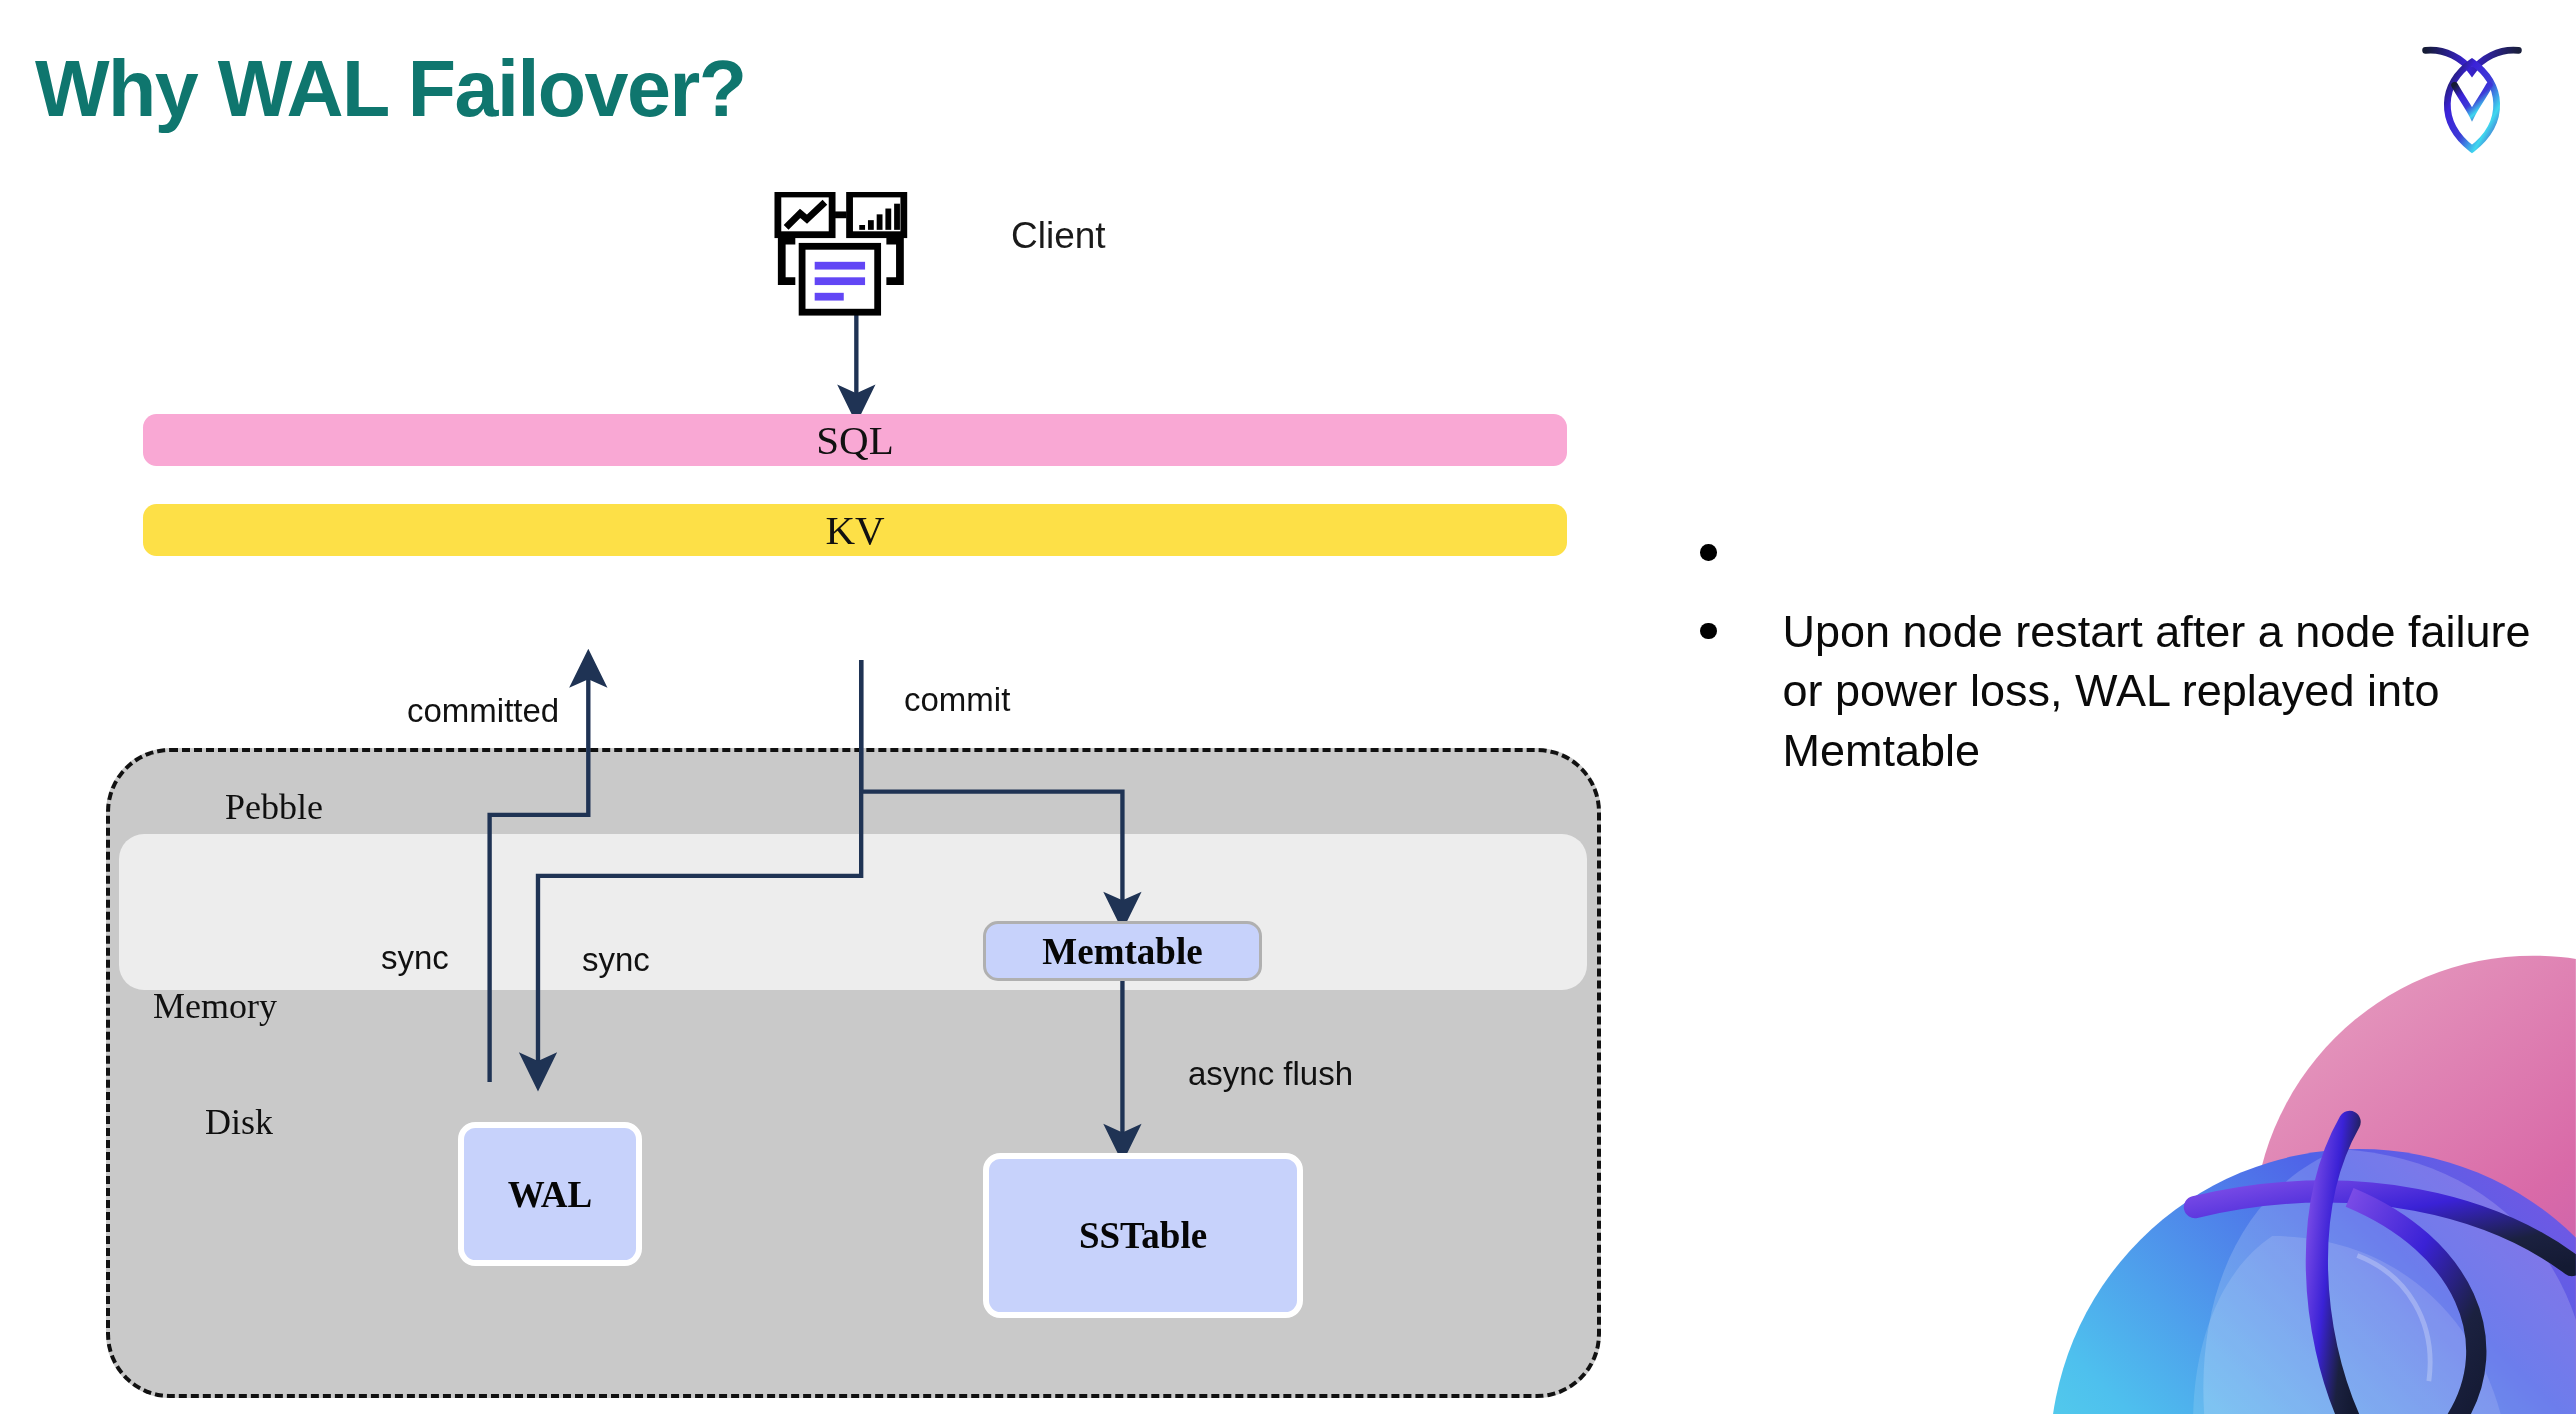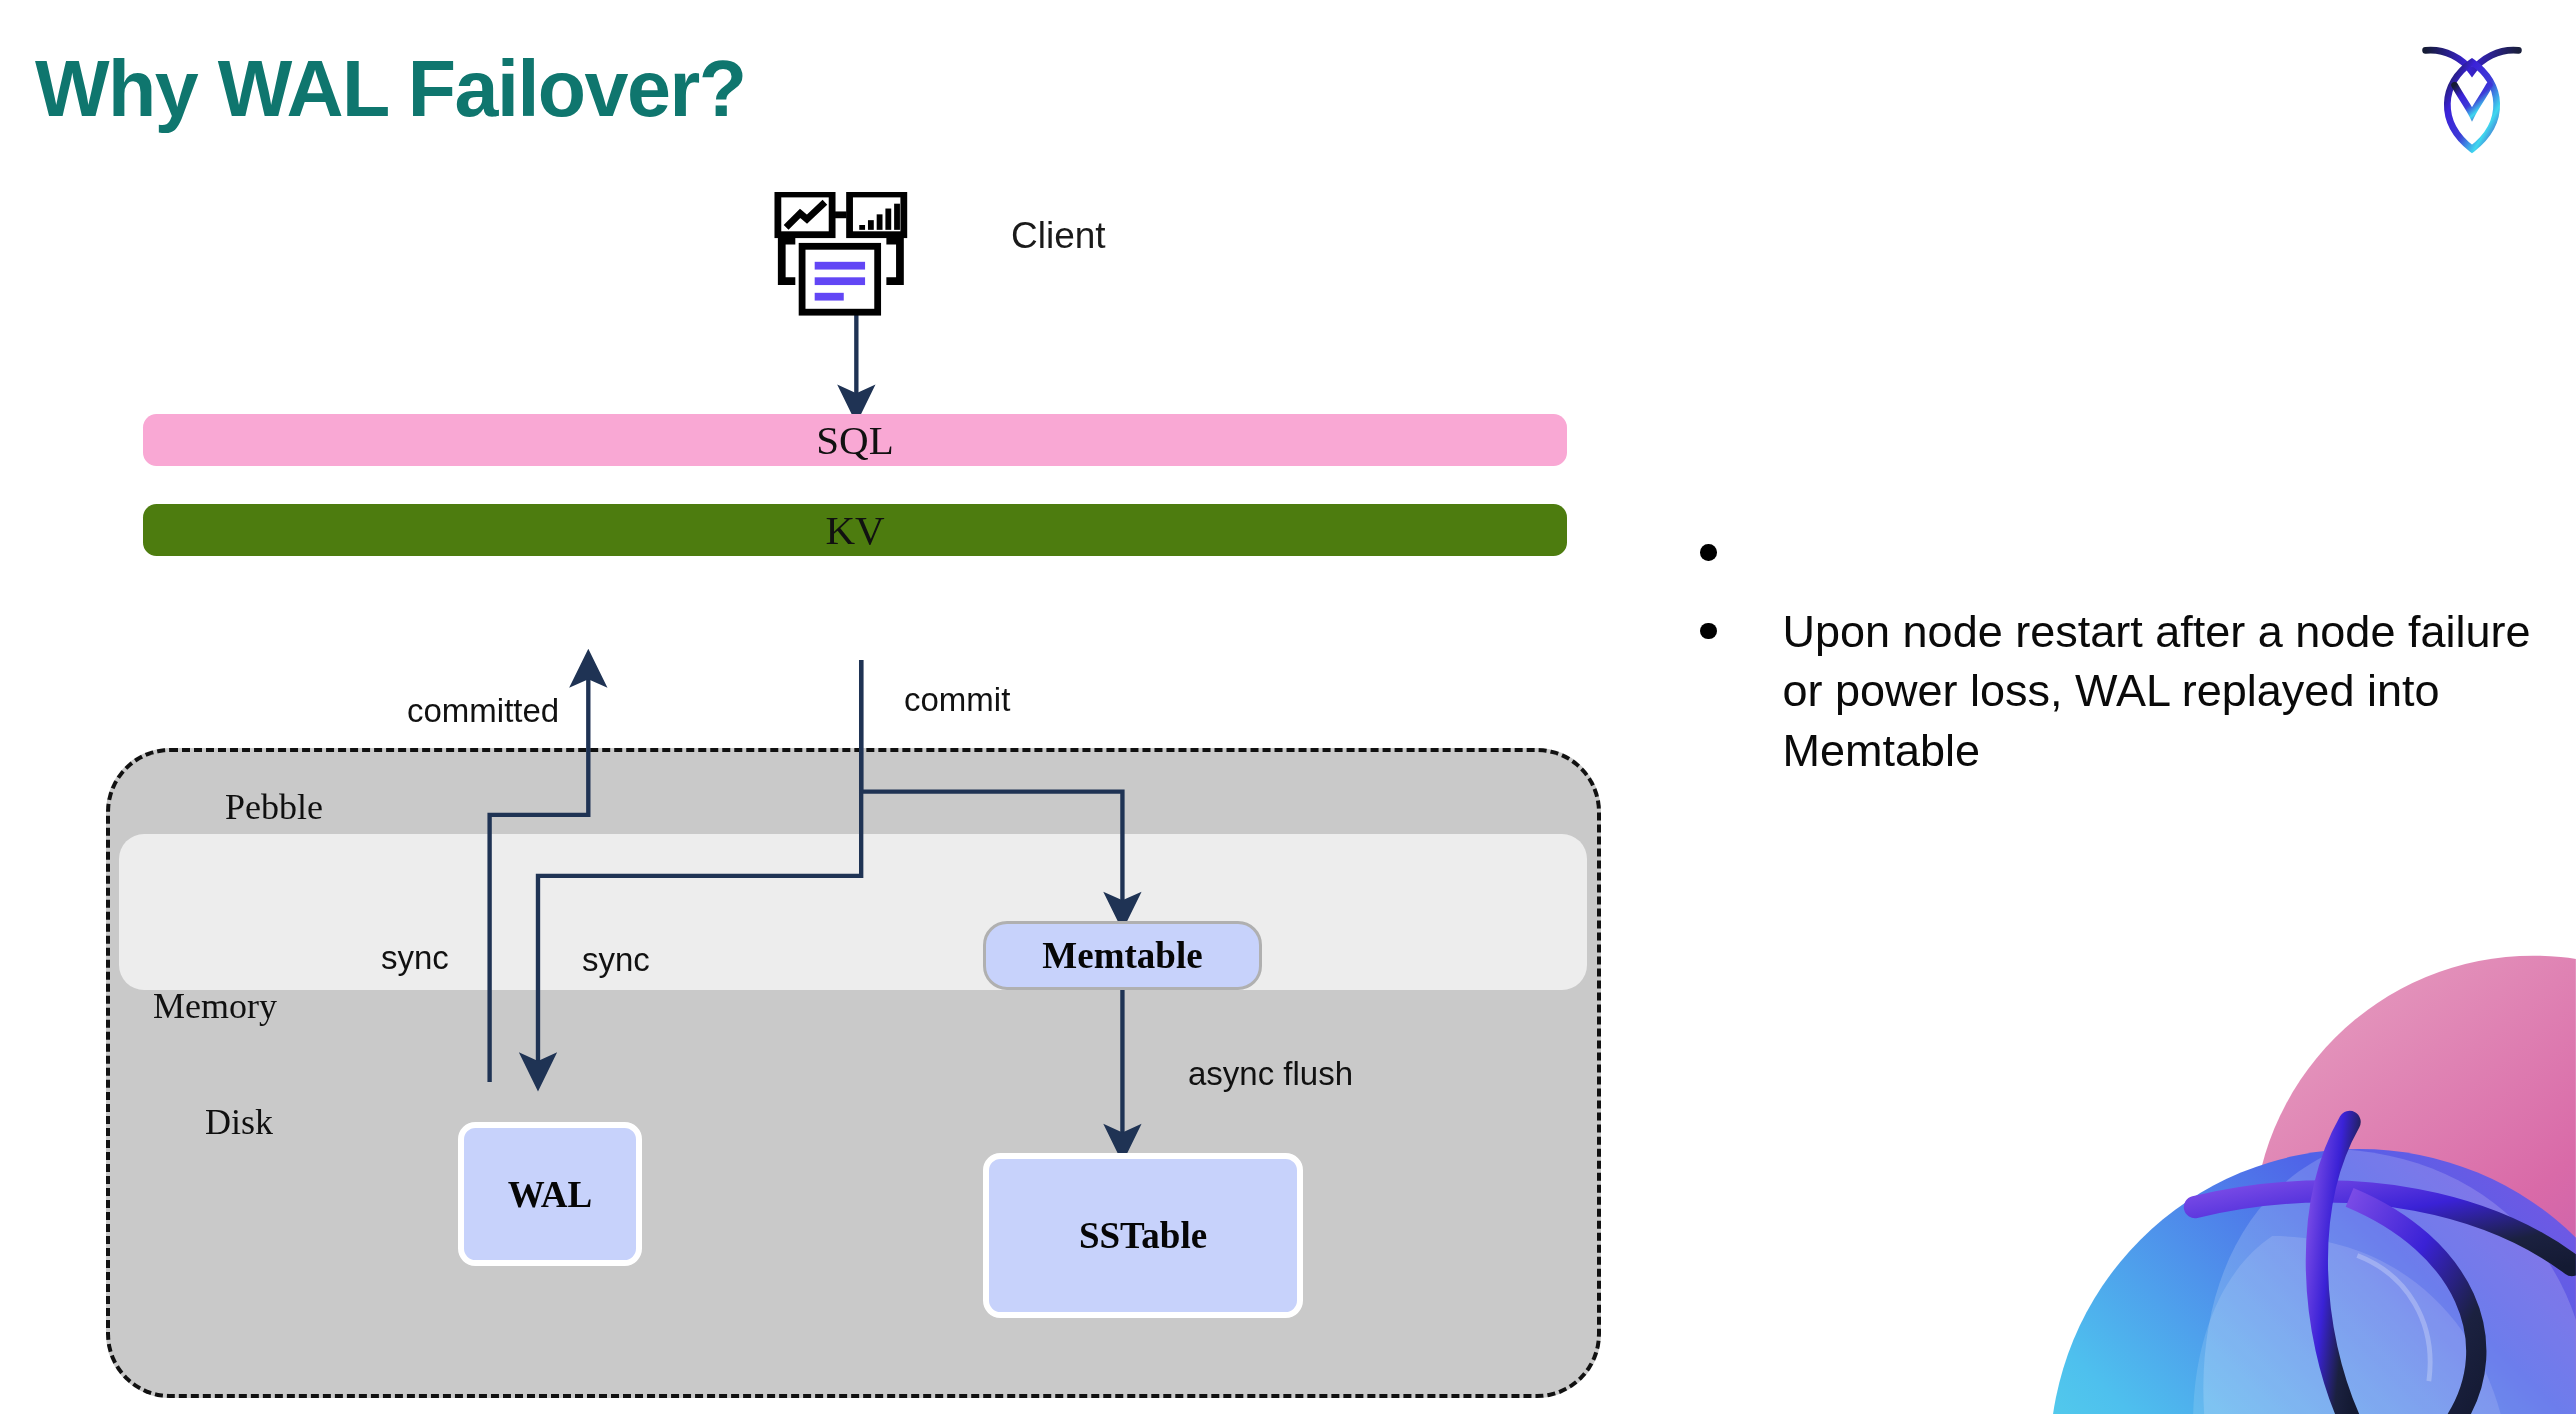--- a/index.html
+++ b/index.html
@@ -67,21 +67,21 @@
     width: 1424px;
     border-radius: 13.5px;
     display: flex;
     align-items: center;
     justify-content: center;
     font-family: "Liberation Serif", serif;
     font-size: 41px;
     color: #111111;
   }
   #layer-sql     { top: 414px; height: 52px; background: #f9a8d4; }
-  #layer-kv      { top: 504px; height: 52px; background: #4d7c0f; }
+  #layer-kv      { top: 504px; height: 52px; background: #fde047; }
   #layer-storage { top: 580px; height: 78px;  background: #d6d0e6; }
 
   
   #pebble-container {
     position: absolute;
     left: 106px; top: 748px;
     width: 1495px; height: 650px;
     background: #c9c9c9;
     border: 4.8px dashed #111111;
     border-radius: 64px;
@@ -111,23 +111,23 @@
     display: flex;
     align-items: center;
     justify-content: center;
     font-family: "Liberation Serif", serif;
     font-weight: 700;
     font-size: 37px;
     color: #060606;
   }
   #node-memtable {
     left: 983px; top: 921px;
-    width: 279px; height: 69px;
+    width: 279px; height: 60px;
     border: 3.9px solid #b0b0b0;
-    border-radius: 24px;
+    border-radius: 15px;
   }
   #node-wal {
     left: 447px; top: 1122px;
     width: 184px; height: 144px;
     border: 6.8px solid #ffffff;
     margin-left: 11px;
   }
   #node-sstable {
     left: 983px; top: 1153px;
     width: 320px; height: 165px;

